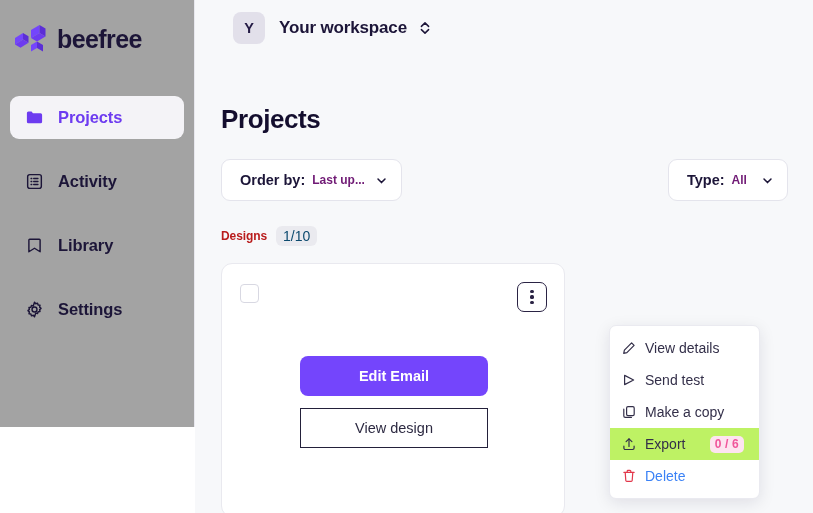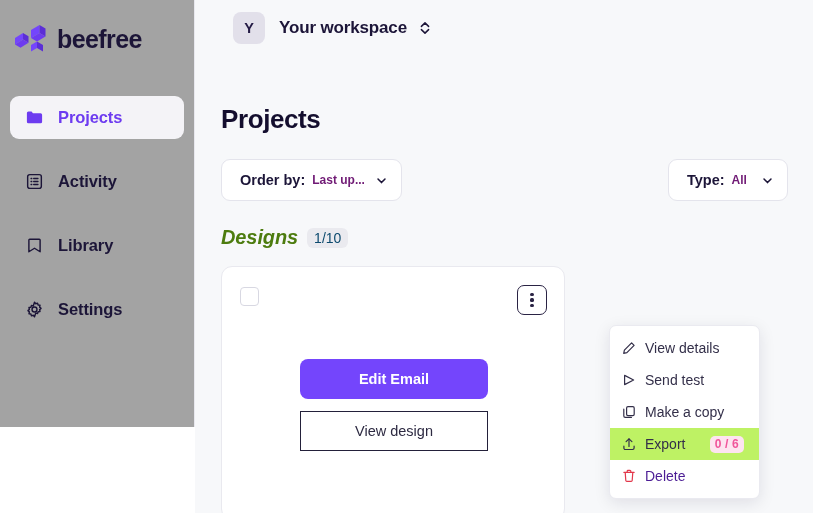--- a/index.html
+++ b/index.html
@@ -150,25 +150,24 @@
   .type-box .select-value { flex: 1; }
   .chev-down { width: 13px; height: 13px; flex: 0 0 13px; display: block; }
 
   .designs-row {
     margin-top: 25px;
     display: flex;
     align-items: center;
     gap: 9px;
   }
   .designs-label {
-    font-size: 20px;
-    font-weight: 700;
-    color: #4d7c0f;
+    font-size: 12px;
+    font-weight: 700;
+    color: #b91c1c;
     letter-spacing: -0.1px;
-    font-style: italic;
   }
   .designs-count {
     background: #eaeaef;
     color: #0c4a6e;
     font-size: 14px;
     font-weight: 400;
     border-radius: 6px;
     padding: 3px 7px;
     line-height: 1;
   }
@@ -262,21 +261,21 @@
     height: 32px;
     display: flex;
     align-items: center;
     padding: 0 15px 0 12px;
     gap: 9px;
     cursor: pointer;
     font-size: 14px;
     color: #332f49;
   }
   .menu-item.hovered { background: #bef264; }
-  .menu-item.danger { color: #4c1d95; }
+  .menu-item.danger { color: #3b82f6; }
   .menu-ico { width: 14px; height: 14px; flex: 0 0 14px; display: block; }
   .menu-text { flex: 1; white-space: nowrap; }
   .menu-badge {
     background: #fde4f0;
     color: #f0559b;
     font-size: 12px;
     font-weight: 700;
     border-radius: 5px;
     padding: 2.5px 5px;
     line-height: 1;

